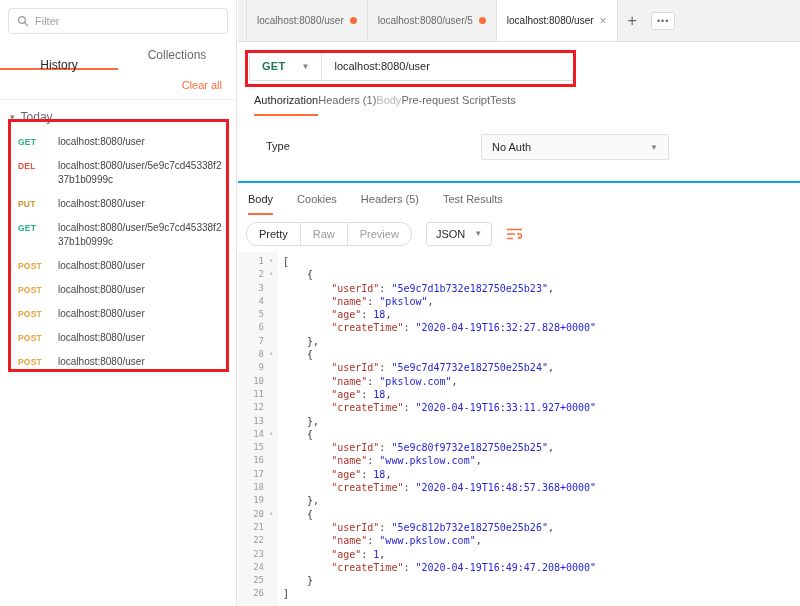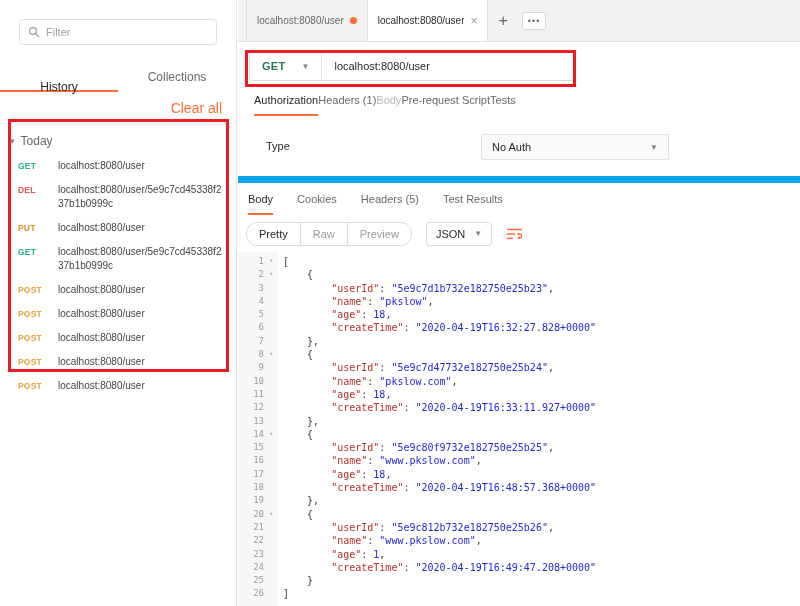--- a/index.html
+++ b/index.html
@@ -1,28 +1,28 @@
 <!DOCTYPE html>
 <html><head>
 <meta charset="utf-8">
 <style>
   * { box-sizing: border-box; margin: 0; padding: 0; }
   body { font-family: "Liberation Sans", sans-serif; background: #fff; }
   .app { position: relative; width: 800px; height: 606px; background: #fff; overflow: hidden; color: #282828; font-size: 12px; }
 
   
   .sidebar { position: absolute; left: 0; top: 0; width: 237px; height: 100%; background: #fff; border-right: 1px solid #e6e6e6; }
-  .filter-box { margin: 19px; height: 26px; border: 1px solid #e0e0e0; border-radius: 4px; display: flex; align-items: center; padding: 0 8px; gap: 6px; background: #fff; }
+  .filter-box { margin: 8px; height: 26px; border: 1px solid #e0e0e0; border-radius: 4px; display: flex; align-items: center; padding: 0 8px; gap: 6px; background: #fff; }
   .filter-box input { border: none; outline: none; width: 100%; font-size: 11px; color: #282828; font-family: inherit; background: transparent; }
   .filter-box input::placeholder { color: #a0a0a0; }
   .side-tabs { display: flex; height: 28px; }
   .side-tab { flex: 1; text-align: center; line-height: 26px; font-size: 12px; color: #696969; border-bottom: 2px solid transparent; cursor: pointer; }
   .side-tab.active { color: #282828; border-bottom-color: #ff6c37; margin-top: 10px; }
   .clear-row { text-align: right; padding: 8px 14px 7px; border-bottom: 1px solid #ededed; }
-  .clear-link { color: #ff6c37; font-size: 14px; text-decoration: none; cursor: pointer; }
+  .clear-link { color: #ff6c37; font-size: 11px; text-decoration: none; cursor: pointer; }
   .today-row { display: flex; align-items: center; gap: 6px; padding: 10px 10px 6px 10px; color: #696969; font-size: 12px; cursor: pointer; }
   .tri { font-size: 9px; color: #808080; }
   .hist-item { display: flex; padding: 5px 8px 5px 18px; cursor: pointer; }
   .hist-method { width: 40px; flex: none; font-size: 8.5px; font-weight: bold; padding-top: 2px; letter-spacing: .2px; }
   .m-get  { color: #26b47f; }
   .m-del  { color: #e0564a; }
   .m-put  { color: #d4912c; }
   .m-post { color: #e8a33d; }
   .hist-url { font-size: 10px; color: #444; line-height: 14px; word-break: break-all; max-width: 168px; }
 
@@ -46,21 +46,21 @@
   .method-label { font-size: 11px; font-weight: bold; color: #1f7a4f; letter-spacing: .3px; }
   .chev { font-size: 8px; color: #808080; }
   .url-divider { width: 1px; height: 100%; background: #e6e6e6; }
   .url-text { padding: 0 12px; font-size: 11px; color: #282828; }
 
   .req-tabs { height: 28px; display: flex; align-items: flex-end; padding-left: 16px; background: #fff; flex: none; }
   .rtab { font-size: 11px; color: #696969; padding-bottom: 8px; border-bottom: 2px solid transparent; cursor: pointer; white-space: nowrap; }
   .rtab.active { color: #282828; border-bottom-color: #ff6c37; }
   .rtab.disabled { color: #b8b8b8; cursor: default; }
 
-  .auth-panel { height: 67px; position: relative; border-bottom: 7px solid #0ea5e9; background: #fff; flex: none; }
+  .auth-panel { height: 67px; position: relative; border-bottom: 2px solid #0ea5e9; background: #fff; flex: none; }
   .type-label { position: absolute; left: 28px; top: 24px; font-size: 11px; color: #282828; }
   .auth-select { position: absolute; left: 243px; top: 18px; width: 188px; height: 26px; border: 1px solid #e0e0e0; border-radius: 2px; background: #fafafa; display: flex; align-items: center; justify-content: space-between; padding: 0 10px; font-size: 11px; color: #282828; cursor: pointer; }
 
   .resp-tabs { height: 32px; display: flex; align-items: flex-end; gap: 24px; padding-left: 10px; background: #fff; flex: none; }
 
   .resp-toolbar { height: 37px; display: flex; align-items: center; padding: 0 8px; gap: 14px; background: #fff; flex: none; }
   .segmented { display: flex; border: 1px solid #dcdcdc; border-radius: 11px; overflow: hidden; height: 24px; background: #fff; }
   .seg { padding: 0 12px; line-height: 22px; font-size: 11px; color: #9b9b9b; border-right: 1px solid #dcdcdc; cursor: pointer; }
   .seg:last-child { border-right: none; }
   .seg.active { color: #282828; }
@@ -152,20 +152,24 @@
   </aside>
 
   <div class="main">
 
     <div class="tabstrip">
       <div id="tabs">
           <div class="tab">
             <span class="tab-label">localhost:8080/user</span>
             <span class="dot"></span>
           </div>
+          <div class="tab">
+            <span class="tab-label">localhost:8080/user/5</span>
+            <span class="dot"></span>
+          </div>
           <div class="tab active">
             <span class="tab-label">localhost:8080/user</span>
             <span class="tab-close">×</span>
           </div>
         </div>
       <div class="tab-plus">+</div>
       <div class="tab-more">•••</div>
     </div>
 
     <div class="request-row">

